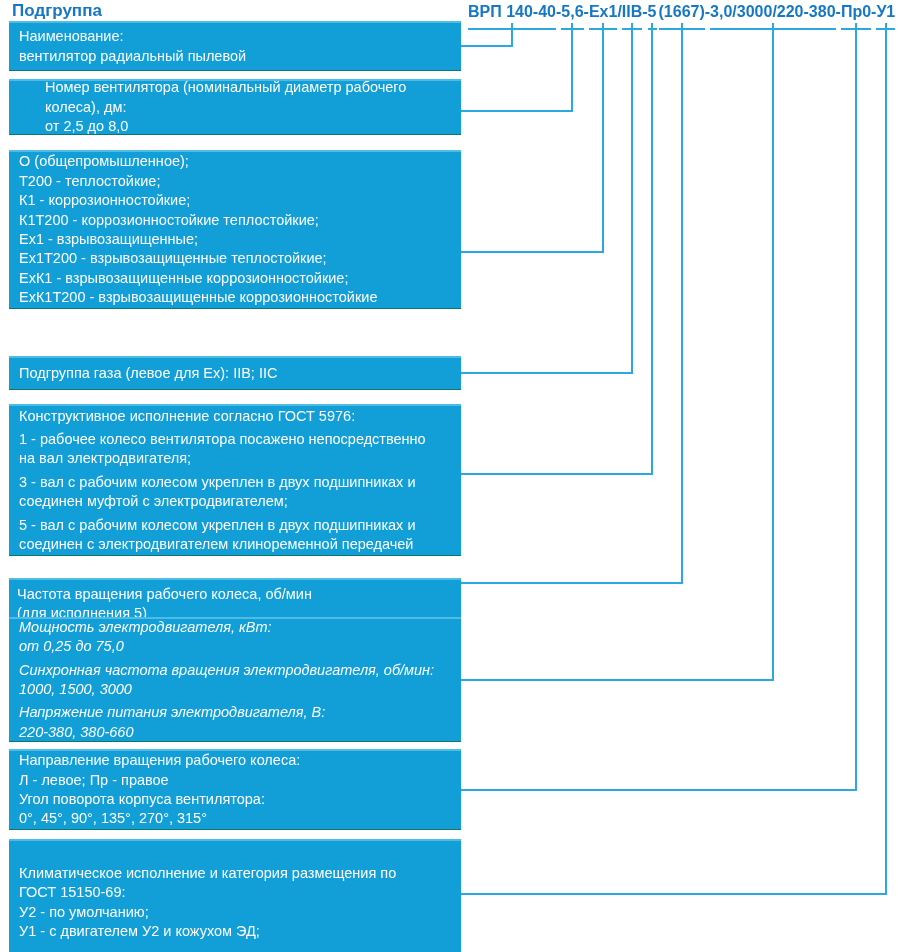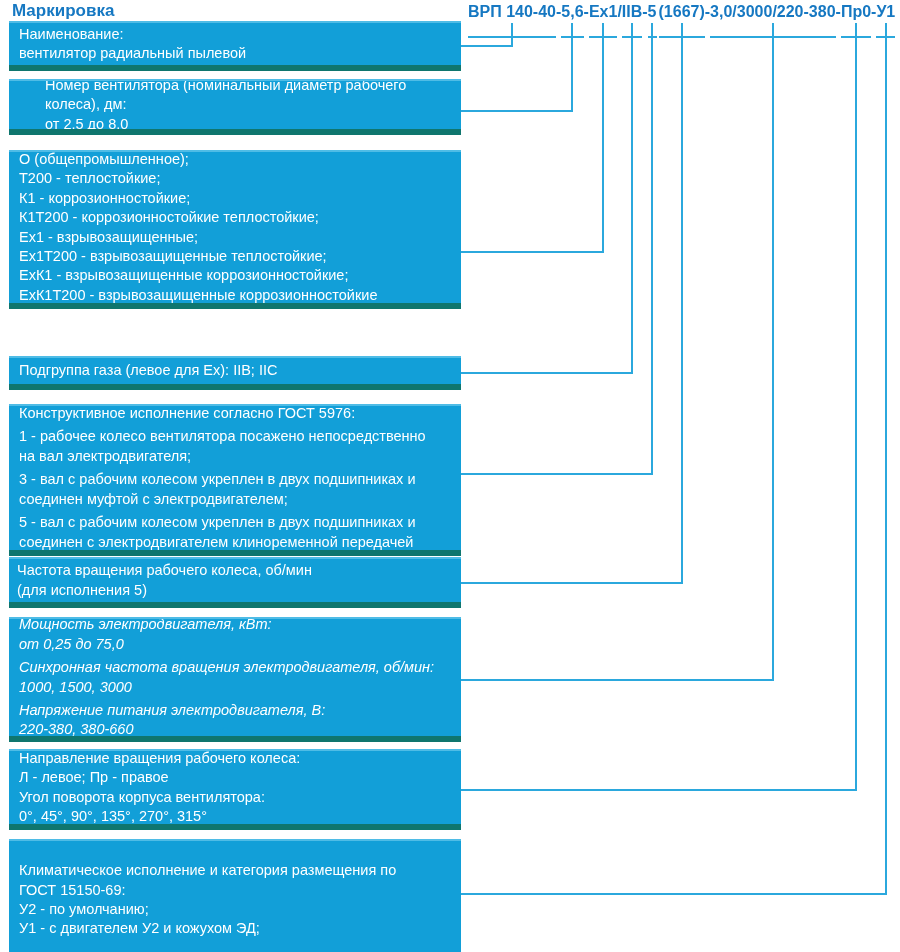--- a/index.html
+++ b/index.html
@@ -9,37 +9,37 @@
   }
   .title{
     position:absolute;left:12px;top:1px;
     font-size:17px;font-weight:bold;color:#1678c2;
   }
   .codeline{
     position:absolute;left:468px;top:3px;white-space:nowrap;
     font-size:16px;font-weight:bold;color:#1678c2;letter-spacing:0;
   }
   .seg{display:inline-block;}
-  .seg.u{border-bottom:2px solid #2ba8dd;padding-bottom:15px;}
+  .seg.u{border-bottom:2px solid #2ba8dd;padding-bottom:7px;}
   .seg.u + .seg.u{margin-left:2px;}
   .mbox{
     position:absolute;left:9px;width:452px;box-sizing:border-box;
-    background:#129fd8;border-top:2px solid #4fbce6;border-bottom:6px solid #0f766e;
+    background:#129fd8;border-top:2px solid #4fbce6;border-bottom:1px solid #0f766e;
     color:#ffffff;font-size:14.5px;line-height:19.4px;
     display:flex;flex-direction:column;justify-content:center;
     padding:2px 8px 2px 10px;overflow:hidden;
   }
   .para + .para{margin-top:4px;}
   .bline{white-space:nowrap;}
   #connectors{position:absolute;left:0;top:0;pointer-events:none;}
 </style>
 </head>
 <body>
 
-<div class="title">Маркировка</div>
+<div class="title">Подгруппа</div>
 
 <div class="codeline"><span class="seg u">ВРП 140-40</span><span class="seg">-</span><span class="seg u">5,6</span><span class="seg">-</span><span class="seg u">Ex1</span><span class="seg">/</span><span class="seg u">IIB</span><span class="seg">-</span><span class="seg u">5</span><span class="seg u">(1667)</span><span class="seg">-</span><span class="seg u">3,0/3000/220-380</span><span class="seg">-</span><span class="seg u">Пр0</span><span class="seg">-</span><span class="seg u">У1</span></div>
 
 <div id="boxes">
     <div class="mbox" style="top: 21px; height: 50px;">
       <div class="para">
         <div class="bline">Наименование:</div>
         <div class="bline">вентилятор радиальный пылевой</div>
       </div>
     </div>
@@ -79,21 +79,21 @@
       </div>
       <div class="para">
         <div class="bline">3 - вал с рабочим колесом укреплен в двух подшипниках и</div>
         <div class="bline">соединен муфтой с электродвигателем;</div>
       </div>
       <div class="para">
         <div class="bline">5 - вал с рабочим колесом укреплен в двух подшипниках и</div>
         <div class="bline">соединен с электродвигателем клиноременной передачей</div>
       </div>
     </div>
-    <div class="mbox" style="top: 557px; height: 51px; padding-left: 8px;">
+    <div class="mbox" style="top: 578px; height: 51px; padding-left: 8px;">
       <div class="para">
         <div class="bline">Частота вращения рабочего колеса, об/мин</div>
         <div class="bline">(для исполнения 5)</div>
       </div>
     </div>
     <div class="mbox" style="top: 617px; height: 125px; font-style: italic;">
       <div class="para">
         <div class="bline">Мощность электродвигателя, кВт:</div>
         <div class="bline">от 0,25 до 75,0</div>
       </div>

